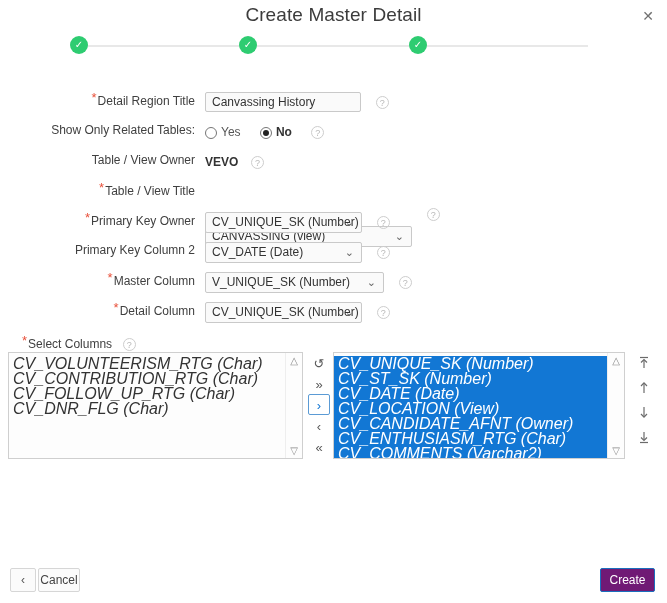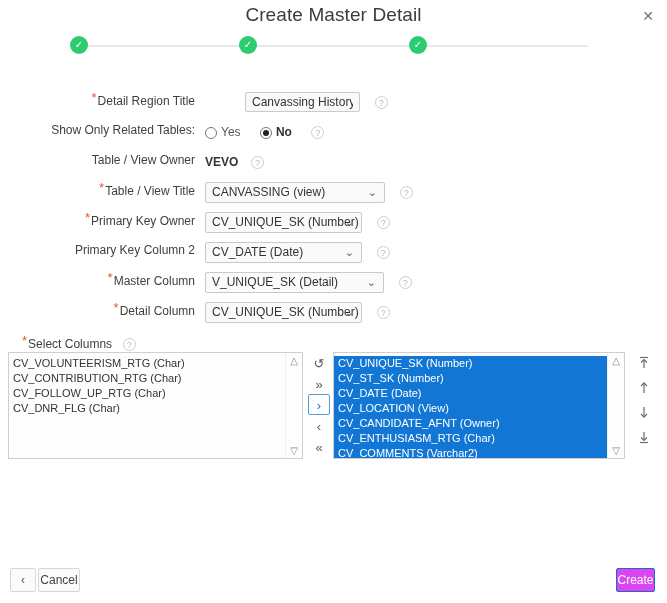--- a/index.html
+++ b/index.html
@@ -236,26 +236,27 @@
   #lb-left  { left: 8px;  width: 295px; }
   #lb-right { left: 333px; width: 292px; }
   .lb-items {
     position: absolute;
     left: 0; top: 3px;
     right: 16px;
     bottom: 0;
     overflow: hidden;
   }
   .lb-item {
-    font-size: 11px;
+    font-size: 16px;
     line-height: 15px;
     padding: 0 4px;
     color: #333;
     white-space: nowrap;
     cursor: pointer;
+    font-style: italic;
   }
   .lb-item.selected {
     background: #1277d4;
     color: #ffffff;
   }
   .lb-scroll {
     position: absolute;
     right: 0; top: 0; bottom: 0;
     width: 16px;
     background: #fdfdfd;
@@ -340,23 +341,23 @@
   .btn-cancel {
     left: 38px; top: 17px;
     width: 42px; height: 24px;
     border: 1px solid #d6d6d6;
     background: #fbfbfb;
     color: #444;
     line-height: 22px;
   }
   .btn-create {
     right: 12px; top: 17px;
-    width: 39px; height: 24px;
+    width: 55px; height: 24px;
     border: 1px solid #1a6ebd;
-    background: #d946ef;
+    background: #701a75;
     color: #ffffff;
     line-height: 22px;
   }
 </style>
 </head>
 <body>
 
 <div class="dialog-title">Create Master Detail</div>
 <div class="close-btn">✕</div>
 
@@ -386,21 +387,21 @@
 
 </div>
 
 <div class="form">
 
   <div class="f-row">
     <div class="f-label">
       <span class="req">*</span><span>Detail Region Title</span>
     </div>
     <div class="f-ctl" style="top:4px;">
-      <input class="txt" style="width: 115px; margin-left: 40px;" value="Canvassing History">
+      <input class="txt" style="width: 156px;" value="Canvassing History">
       <span style="display:inline-block;width:8px;"></span>
       <span class="help">?</span>
     </div>
   </div>
 
   <div class="f-row">
     <div class="f-label">Show Only Related Tables:</div>
     <div class="f-ctl radio-wrap" style="top:4px;">
       <span class="radio"></span><span class="radio-label">Yes</span>
       <span class="radio on"></span><span class="radio-label sel-lbl">No</span>
@@ -415,21 +416,21 @@
       <span style="display:inline-block;width:6px;"></span>
       <span class="help">?</span>
     </div>
   </div>
 
   <div class="f-row">
     <div class="f-label">
       <span class="req">*</span><span>Table / View Title</span>
     </div>
     <div class="f-ctl" style="top:4px;">
-      <span class="sel" style="width:180px;display:inline-block;vertical-align:middle;">
+      <span class="sel" style="width:207px;display:inline-block;vertical-align:middle;margin-top:44px;">
         <span>CANVASSING (view)</span>
         <span class="caret">⌄</span>
       </span>
       <span style="display:inline-block;width:8px;"></span>
       <span class="help">?</span>
     </div>
   </div>
 
   <div class="f-row">
     <div class="f-label">
@@ -456,21 +457,21 @@
       <span class="help">?</span>
     </div>
   </div>
 
   <div class="f-row">
     <div class="f-label">
       <span class="req">*</span><span>Master Column</span>
     </div>
     <div class="f-ctl" style="top:4px;">
       <span class="sel" style="width:179px;display:inline-block;vertical-align:middle;">
-        <span>V_UNIQUE_SK (Detail)</span>
+        <span>V_UNIQUE_SK (Number)</span>
         <span class="caret">⌄</span>
       </span>
       <span style="display:inline-block;width:8px;"></span>
       <span class="help">?</span>
     </div>
   </div>
 
   <div class="f-row">
     <div class="f-label">
       <span class="req">*</span><span>Detail Column</span>

